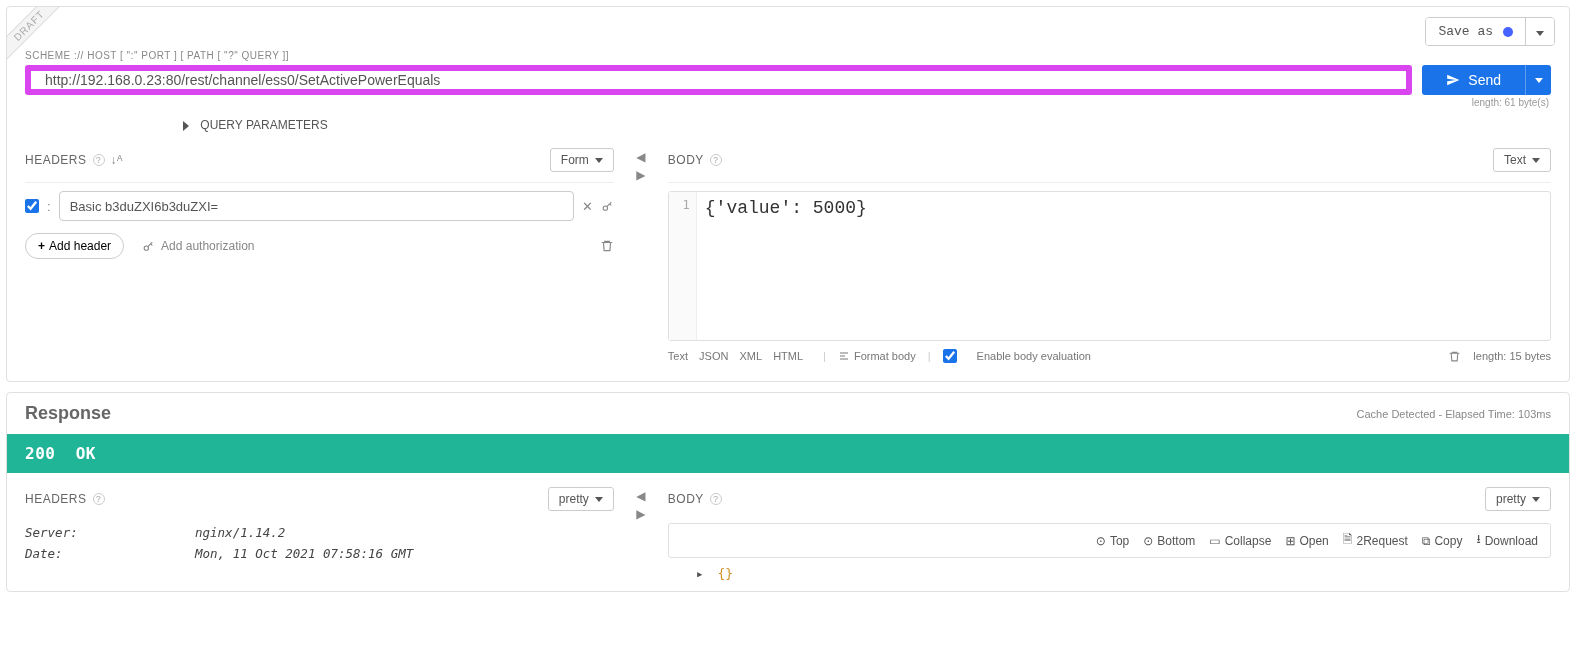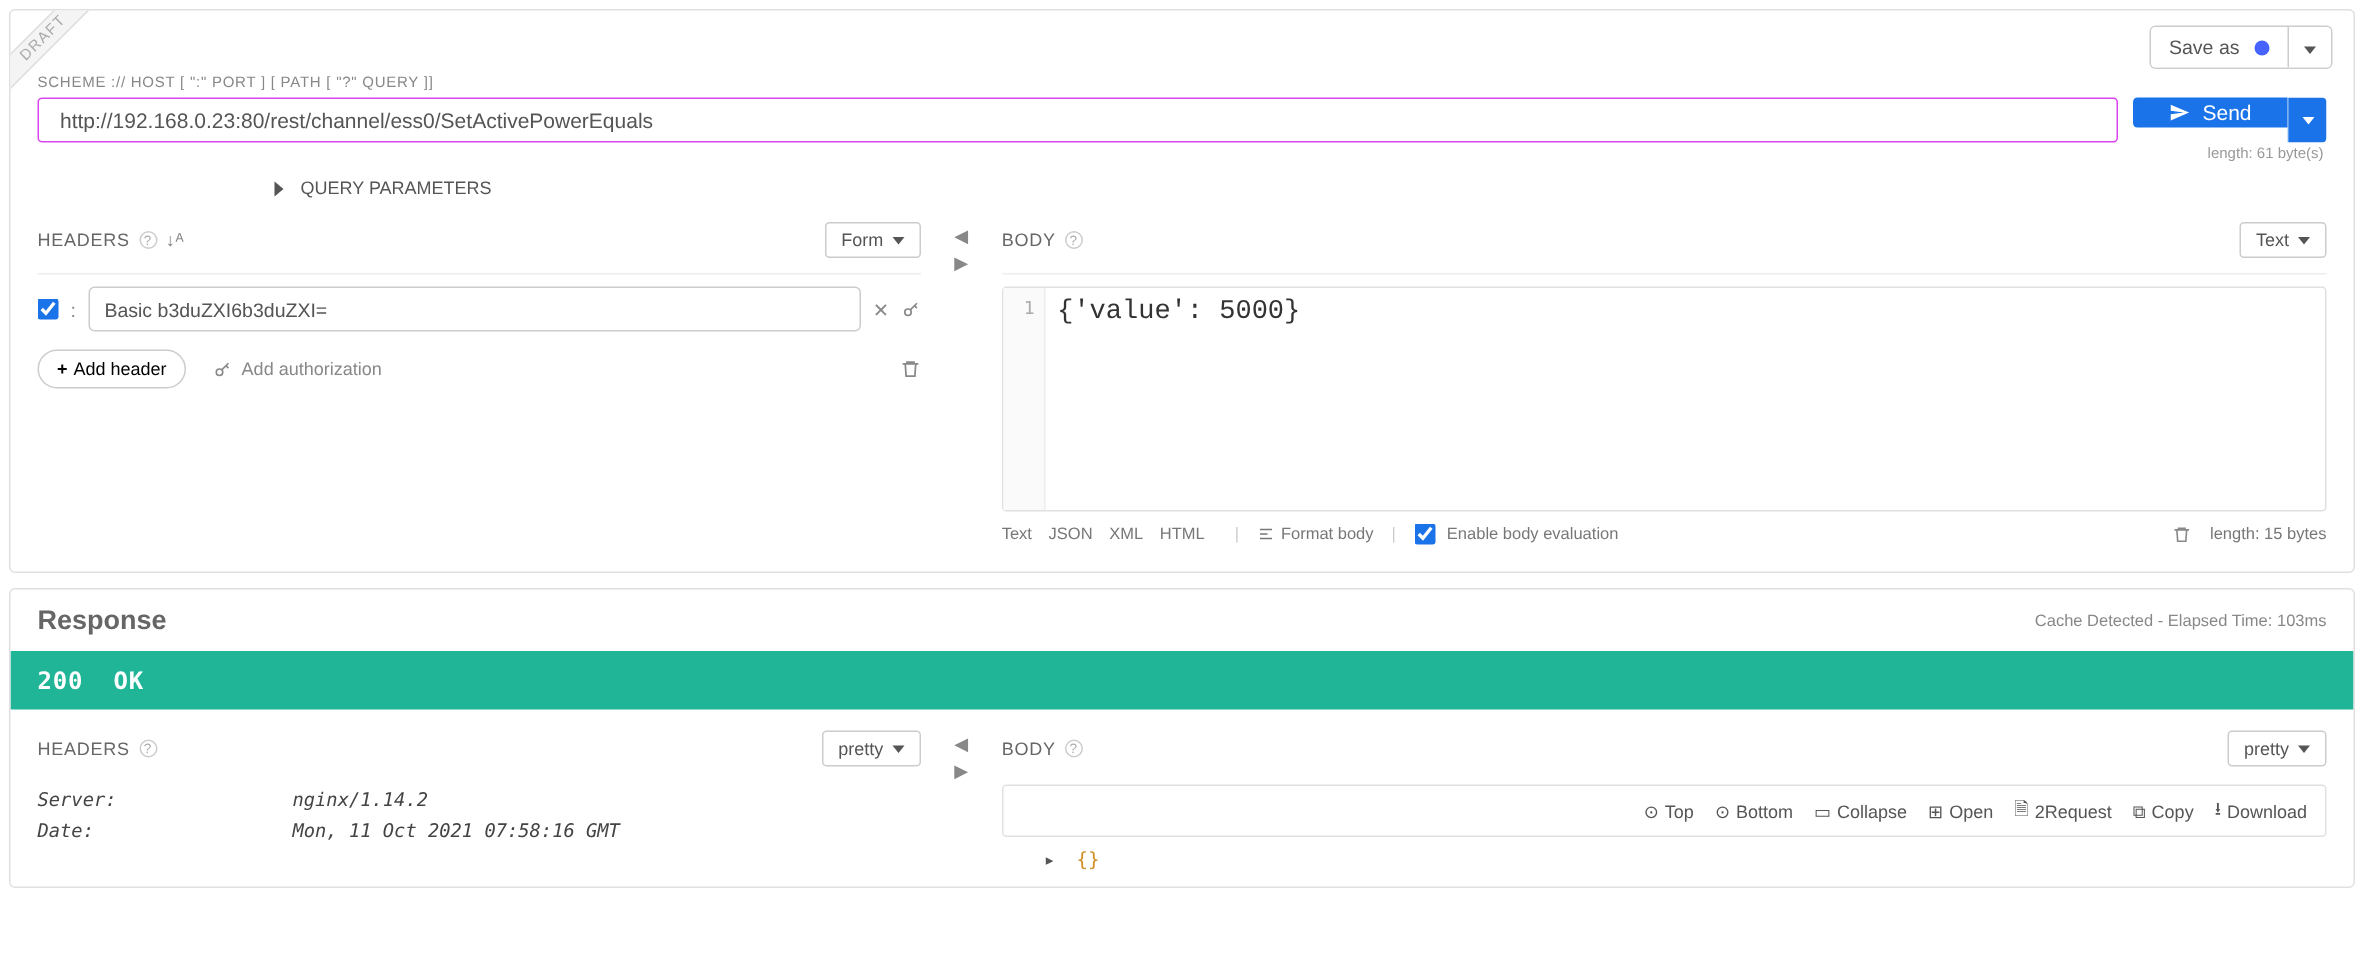--- a/index.html
+++ b/index.html
@@ -2,34 +2,34 @@
 <html><head>
 <meta charset="utf-8">
 <style>
   * { box-sizing: border-box; margin: 0; padding: 0; }
   body { font-family: Arial, Helvetica, sans-serif; font-size: 13px; color: #555; background: #fff; }
   .panel { position: relative; border: 1px solid #e0e0e0; border-radius: 4px; margin: 6px; background:#fff; }
   .draft-ribbon { position:absolute; top:0; left:0; width:56px; height:56px; overflow:hidden; }
   .draft-ribbon > div { position:absolute; left:-28px; top:10px; width:100px; text-align:center; transform:rotate(-45deg); background:#f4f4f4; color:#aaa; font-size:10px; letter-spacing:1px; border:1px solid #ddd; padding:2px 0; }
   .topbar { display:flex; justify-content:flex-end; padding:10px 14px 0 14px; }
   .saveas-group{ display:flex; border:1px solid #ccc; border-radius:4px; overflow:hidden;}
-  .saveas-btn{ padding:6px 12px; background:#fff; cursor:pointer; display:flex; align-items:center; gap:10px;}
+  .saveas-btn{ padding:6px 12px; background:#fff; cursor:pointer; display:flex; align-items:center; gap:10px;font-family:Liberation Mono, monospace;}
   .dot{ width:10px; height:10px; background:#4763ff; border-radius:50%; display:inline-block;}
   .saveas-caret{ border-left:1px solid #ccc; padding:6px 10px; background:#fff; cursor:pointer;}
   .caret-down{ display:inline-block; width:0;height:0;border-left:4px solid transparent;border-right:4px solid transparent;border-top:5px solid #555;}
   .req-row{ display:flex; align-items:flex-end; gap:10px; padding:4px 18px 0 18px;}
   .field-label{ font-size:10px; color:#888; letter-spacing:0.5px; margin-bottom:4px;}
   .method-wrap{ width:130px;}
   .select-box{ display:flex; border:1px solid #ccc; border-radius:3px; height:30px;}
   .select-box input{ border:none; padding:0 8px; flex:1; font-size:14px; color:#555; background:transparent;}
   .select-box .dd{ width:24px; border-left:1px solid #ccc; display:flex; align-items:center; justify-content:center; cursor:pointer; background:#f5f5f5;}
   .url-wrap{ flex:1;}
-  .url-input{ width:100%; height:30px; border:1px solid #d946ef; border-radius:3px; padding:0 14px; font-size:14px; color:#555;}
+  .url-input{ width:100%; height:30px; border:6px solid #d946ef; border-radius:3px; padding:0 14px; font-size:14px; color:#555;}
   .send-group{ display:flex; }
-  .send-btn{ background:#1a73e8; color:#fff; border:none; border-radius:3px 0 0 3px; height:20px; padding:0 24px; font-size:14px; display:flex; align-items:center; gap:8px; cursor:pointer;}
+  .send-btn{ background:#1a73e8; color:#fff; border:none; border-radius:3px 0 0 3px; height:30px; padding:0 24px; font-size:14px; display:flex; align-items:center; gap:8px; cursor:pointer;}
   .send-caret{ background:#1a73e8; border:none; border-left:1px solid rgba(255,255,255,0.3); border-radius:0 3px 3px 0; height:30px; width:26px; color:#fff; cursor:pointer; display:flex; align-items:center; justify-content:center;}
   .send-caret .caret-down{ border-top-color:#fff;}
   .length-line{ text-align:right; font-size:10px; color:#999; padding:2px 20px 0 0;}
   .query-params{ padding:10px 0 12px 176px; color:#555; font-size:12px;}
   .tri-right{ display:inline-block; width:0;height:0;border-top:5px solid transparent;border-bottom:5px solid transparent;border-left:6px solid #555; margin-right:8px; vertical-align:middle;}
   .split{ display:flex; padding:0 18px 18px 18px; gap:10px;}
   .col{ flex:1; min-width:0;}
   .splitter{ width:34px; display:flex; flex-direction:column; align-items:center; gap:4px; padding-top:6px;}
   .arrow{ color:#888; font-size:12px; cursor:pointer;}
   .section-head{ display:flex; justify-content:space-between; align-items:center; border-bottom:1px solid #eee; padding:4px 0 10px 0; margin-bottom:8px;}
@@ -190,21 +190,21 @@
           <span>HTML</span>
         </div>
         <span style="color:#ccc">|</span>
         <span style="display:inline-flex;align-items:center;gap:4px;cursor:pointer">
           <svg width="12" height="12" viewBox="0 0 24 24" fill="none" stroke="#777" stroke-width="2">
               <path d="M4 6h16M4 12h10M4 18h16"></path>
             </svg>
           <span>Format body</span>
         </span>
         <span style="color:#ccc">|</span>
-        <label style="display:inline-flex;align-items:center;gap:8px;cursor:pointer">
+        <label style="display:inline-flex;align-items:center;gap:20px;cursor:pointer">
           <input type="checkbox" class="cbox" checked="" style="">
           <span>Enable body evaluation</span>
         </label>
         <div class="spacer"></div>
         <span style="cursor:pointer">
           <svg width="13" height="13" viewBox="0 0 24 24" fill="none" stroke="#888" stroke-width="2">
               <path d="M3 6h18M8 6V4h8v2M6 6l1 14h10l1-14"></path>
             </svg>
         </span>
         <span>length: 15 bytes</span>

